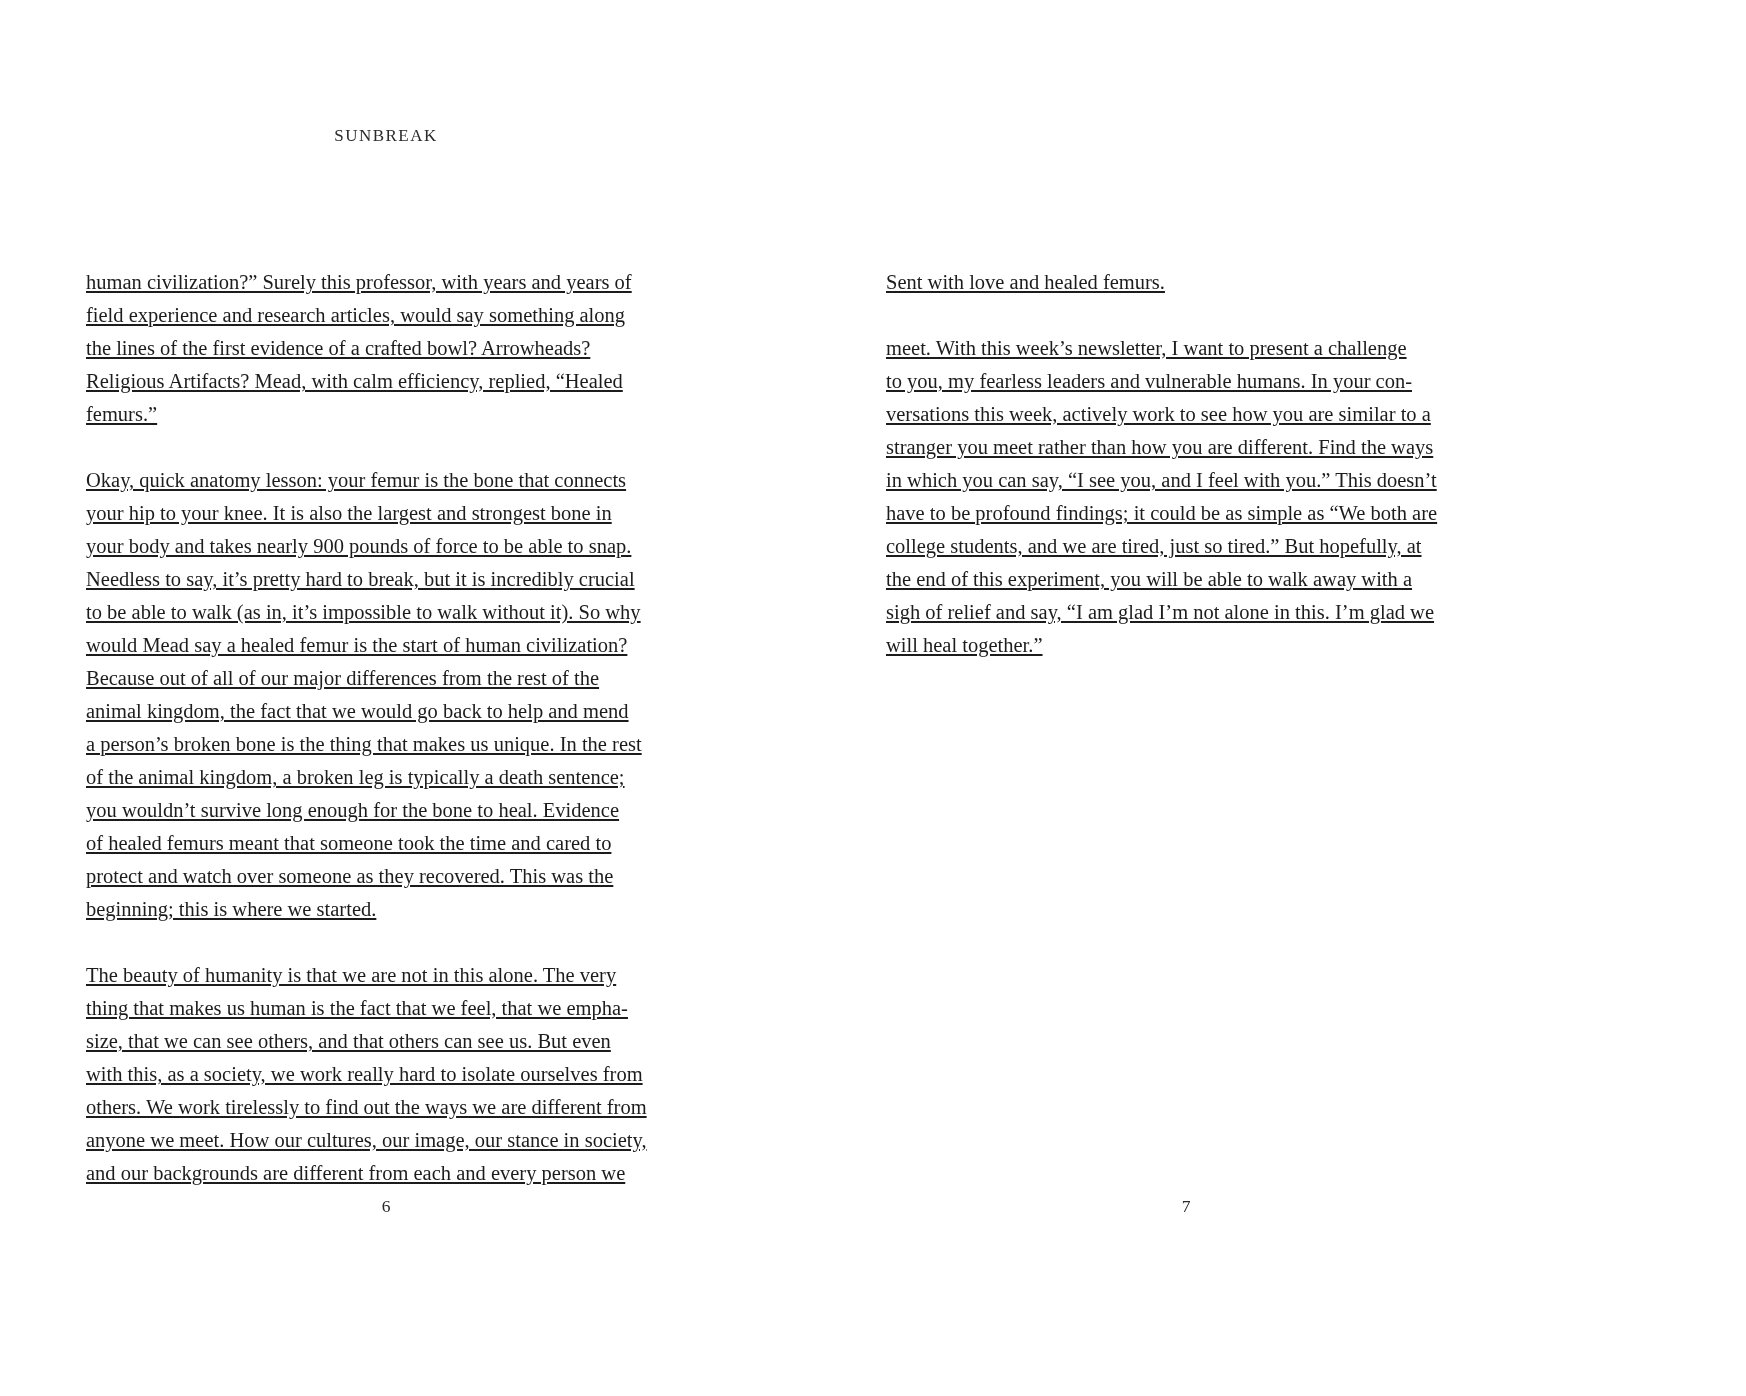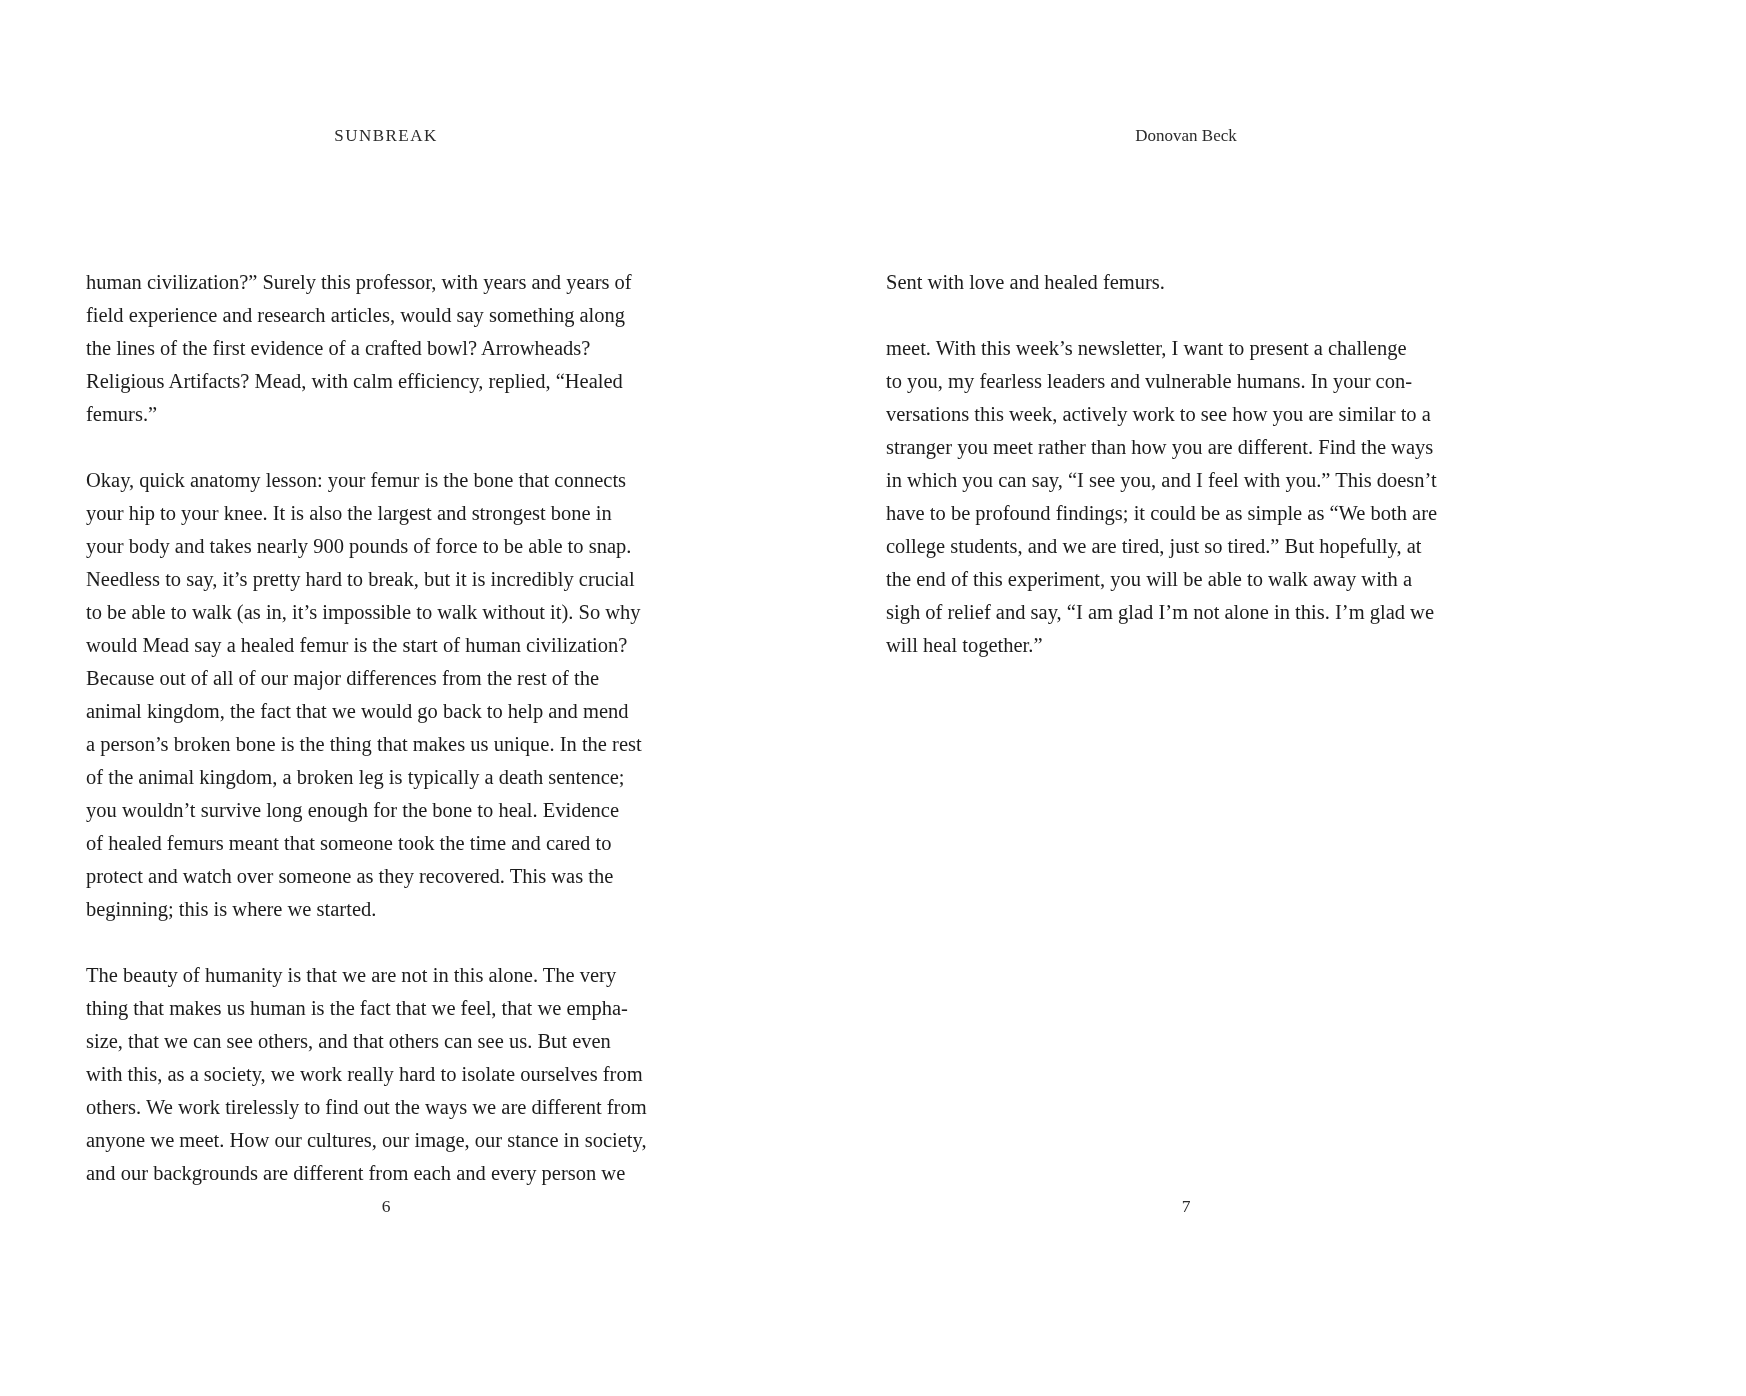--- a/index.html
+++ b/index.html
@@ -46,20 +46,21 @@
   }
   .page-left  .body-block { left: 86px; }
   .page-right .body-block { left: 13px; }
 
   .para {
     margin: 0 0 33px 0;
     font-size: 20.5px;
     line-height: 33px;
     white-space: pre-line;
     color: #1c1c1c;
+    text-decoration: underline;
   }
 
   .page-number {
     position: absolute;
     top: 1152px;
     width: 600px;
     text-align: center;
     font-size: 17.5px;
     color: #2a2a2a;
   }
@@ -100,21 +101,20 @@
 with this, as a society, we work really hard to isolate ourselves from
 others. We work tirelessly to find out the ways we are different from
 anyone we meet. How our cultures, our image, our stance in society,
 and our backgrounds are different from each and every person we</p>
     </div>
 
     <div class="page-number">6</div>
   </section>
 
   <section class="page page-right">
-    <div class="running-head">Donovan Beck</div>
 
     <div class="body-block">
       <p class="para">Sent with love and healed femurs.</p>
       <p class="para">meet. With this week’s newsletter, I want to present a challenge
 to you, my fearless leaders and vulnerable humans. In your con-
 versations this week, actively work to see how you are similar to a
 stranger you meet rather than how you are different. Find the ways
 in which you can say, “I see you, and I feel with you.” This doesn’t
 have to be profound findings; it could be as simple as “We both are
 college students, and we are tired, just so tired.” But hopefully, at

